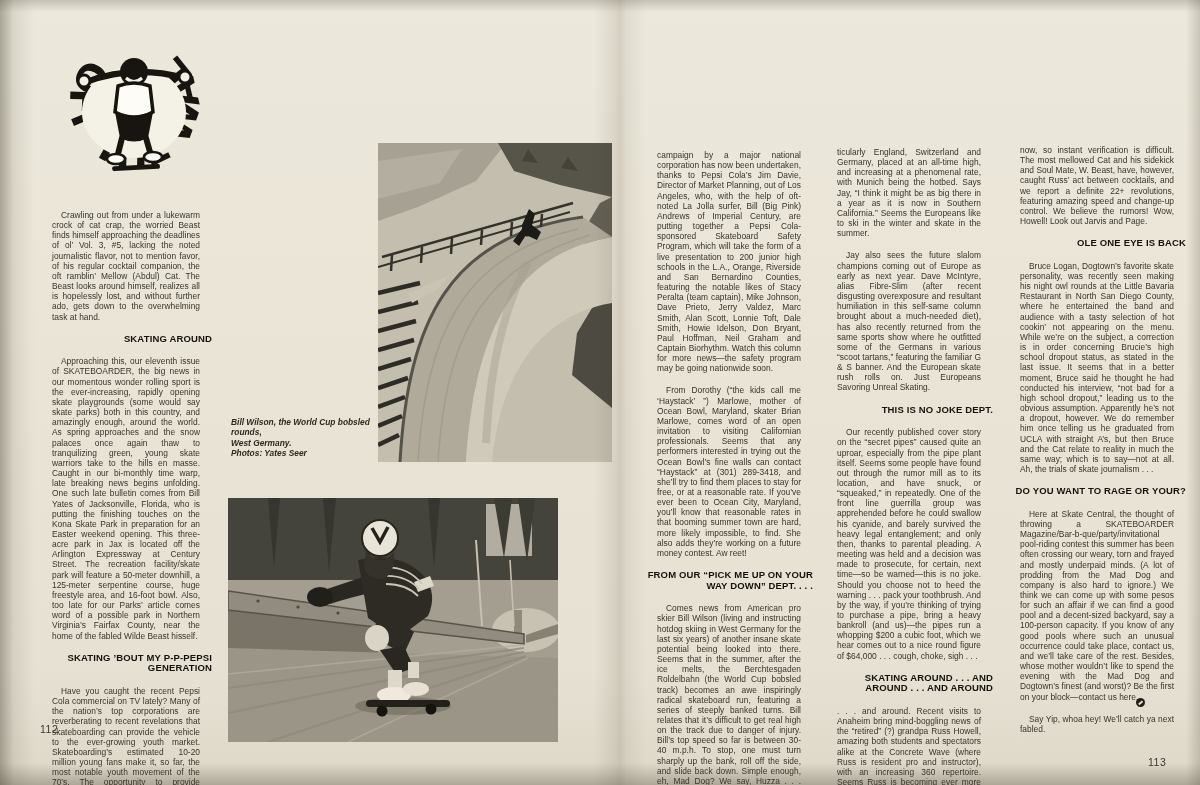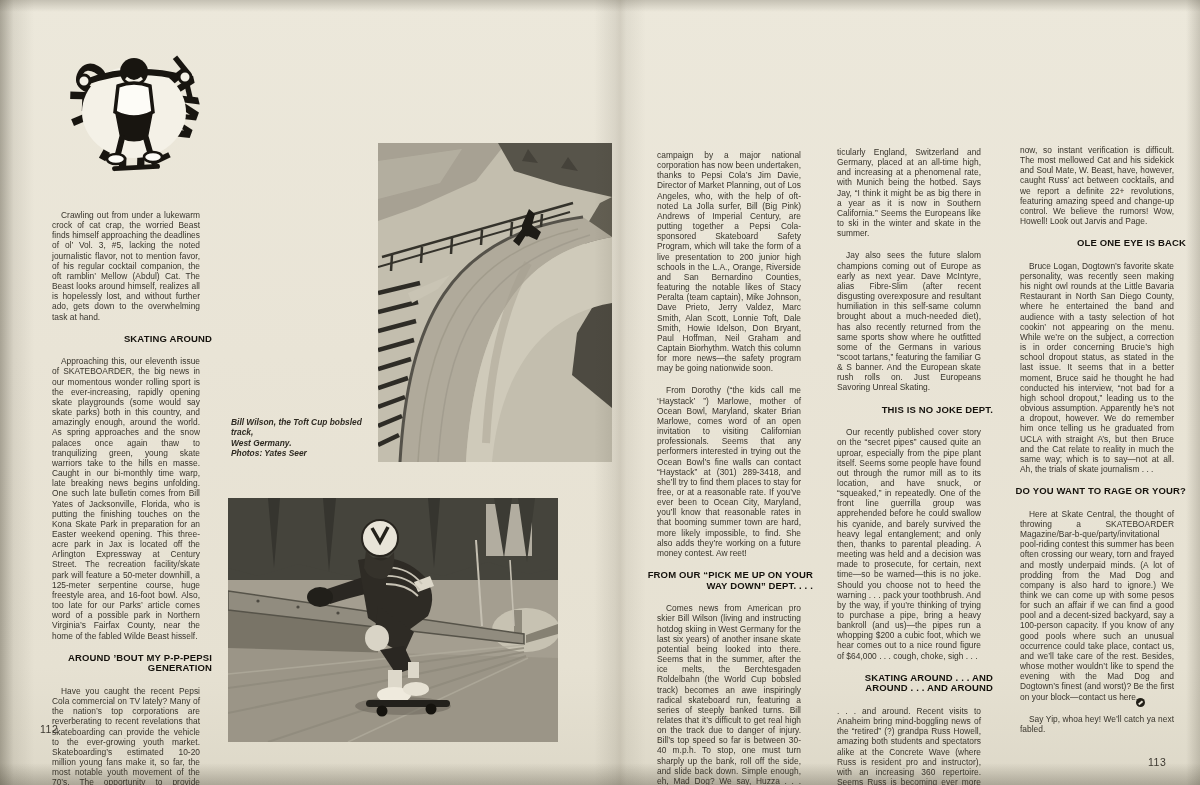--- a/index.html
+++ b/index.html
@@ -68,21 +68,21 @@
           <ellipse cx="119" cy="145" rx="9" ry="5" fill="#fdfcf7" stroke="#181510" stroke-width="2.5"></ellipse>
           <rect x="78" y="153" width="48" height="5" rx="2.5" fill="#181510" transform="rotate(-3 102 155)"></rect>
         </g>
       </svg>
     </div>
 
     <div class="col" style="left:40px;top:198px;width:172px;">
       <p>Crawling out from under a lukewarm crock of cat crap, the worried Beast finds himself approaching the deadlines of ol’ Vol. 3, #5, lacking the noted journalistic flavor, not to mention favor, of his regular cocktail companion, the oft ramblin’ Mellow (Abdul) Cat. The Beast looks around himself, realizes all is hopelessly lost, and without further ado, gets down to the overwhelming task at hand.</p>
       <h3>SKATING AROUND</h3>
       <p>Approaching this, our eleventh issue of SKATEBOARDER, the big news in our momentous wonder rolling sport is the ever-increasing, rapidly opening skate playgrounds (some would say skate parks) both in this country, and amazingly enough, around the world. As spring approaches and the snow palaces once again thaw to tranquilizing green, young skate warriors take to the hills en masse. Caught in our bi-monthly time warp, late breaking news begins unfolding. One such late bulletin comes from Bill Yates of Jacksonville, Florida, who is putting the finishing touches on the Kona Skate Park in preparation for an Easter weekend opening. This three-acre park in Jax is located off the Arlington Expressway at Century Street. The recreation facility/skate park will feature a 50-meter downhill, a 125-meter serpentine course, huge freestyle area, and 16-foot bowl. Also, too late for our Parks’ article comes word of a possible park in Northern Virginia’s Fairfax County, near the home of the fabled Wilde Beast hisself.</p>
-      <h3>AROUND ’BOUT MY P-P-PEPSI GENERATION</h3>
+      <h3>SKATING ’BOUT MY P-P-PEPSI GENERATION</h3>
       <p>Have you caught the recent Pepsi Cola commercial on TV lately? Many of the nation’s top corporations are reverberating to recent revelations that skateboarding can provide the vehicle to the ever-growing youth market. Skateboarding’s estimated 10-20 million young fans make it, so far, the most notable youth movement of the 70’s. The opportunity to provide responsible safety-conscious leadership then presents itself. The first such public service</p>
     </div>
 
     <div class="photo" style="left:378px;top:143px;width:234px;height:319px;">
       <svg width="234" height="319" viewBox="0 0 234 319">
         <rect width="234" height="319" fill="#c3beae"></rect>
         <path d="M0,0 L128,0 L98,38 L40,64 L0,78 Z" fill="#a7a193"></path>
         <path d="M0,18 L84,6 L62,40 L0,56 Z" fill="#b7b2a3" opacity=".8"></path>
         <path d="M120,0 L234,0 L234,54 L182,42 L136,28 Z" fill="#57544a"></path>
         <path d="M150,6 l10,14 l-16,-2 Z M190,14 l10,14 l-17,-3 Z" fill="#45423a"></path>
@@ -114,21 +114,21 @@
         <path d="M30,150 L72,132 L60,146 L34,160 Z" fill="#c9c4b4"></path>
 
         <g transform="translate(140,66)">
           <path d="M4,16 l7,-16 l6,5 l-3,11 l9,7 l-4,8 l-11,-5 l-7,11 l-6,-5 l9,-12 Z" fill="#1d1b16"></path>
           <circle cx="9" cy="24" r="3.4" fill="#1d1b16"></circle>
         </g>
       </svg>
     </div>
 
     <div class="caption">
-      <span>Bill Wilson, the Toft Cup bobsled track,</span>
+      <span>Bill Wilson, the World Cup bobsled rounds,</span>
       <span>West Germany.</span>
       <span>Photos: Yates Seer</span>
     </div>
 
     <div class="photo" style="left:228px;top:498px;width:330px;height:244px;">
       <svg width="330" height="244" viewBox="0 0 330 244">
         <rect width="330" height="244" fill="#a49e90"></rect>
 
         <rect width="330" height="82" fill="#45443c"></rect>
         <path d="M258,6 h46 v52 h-46 Z" fill="#b2ada0"></path>

